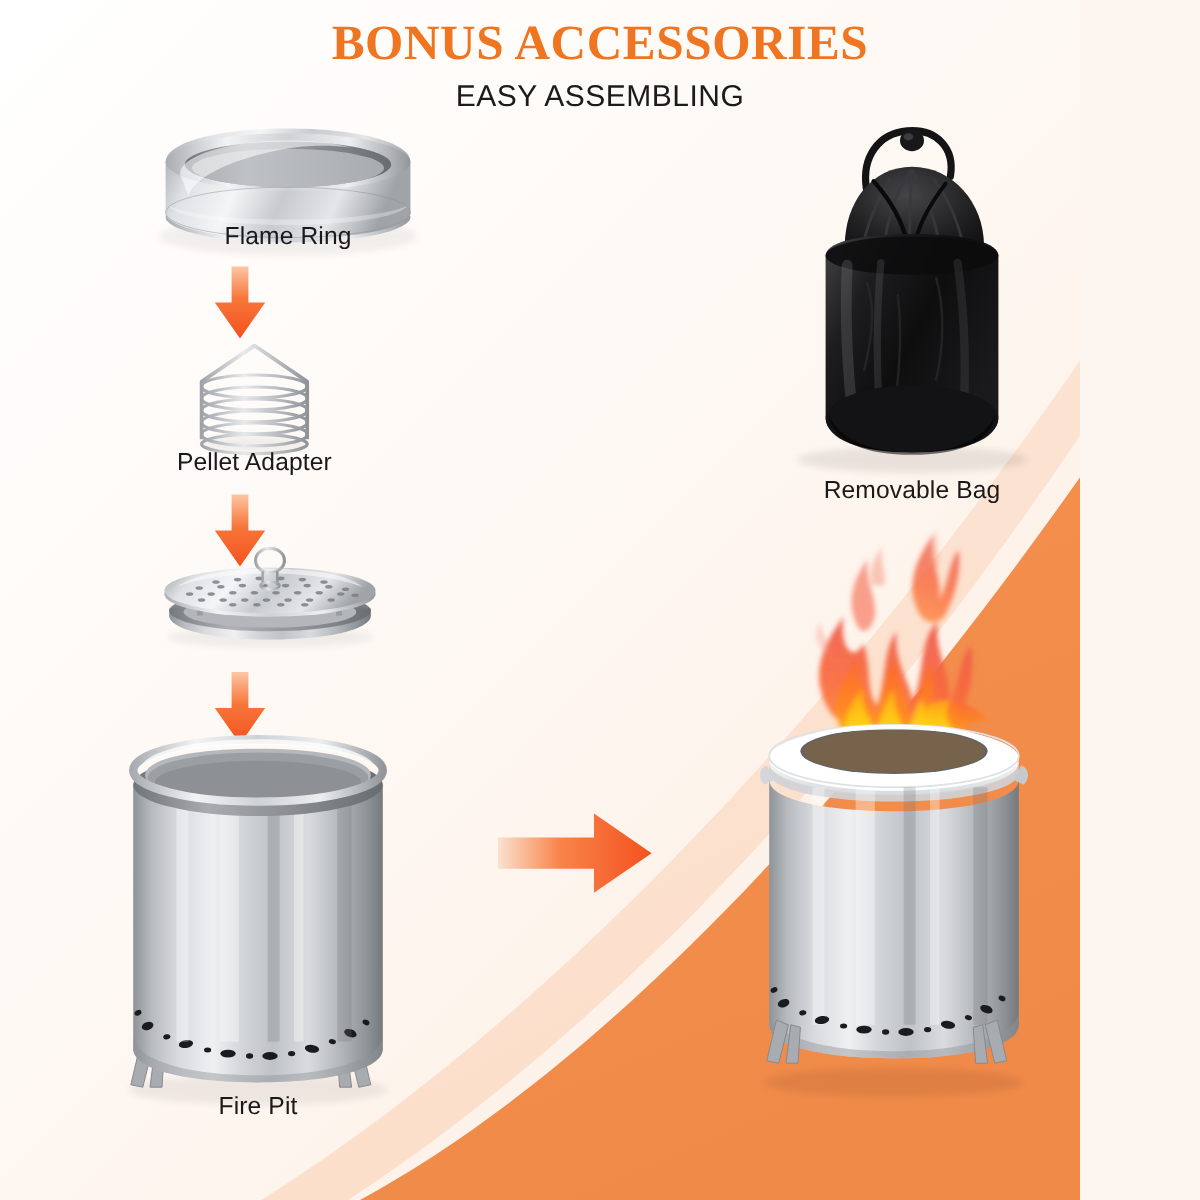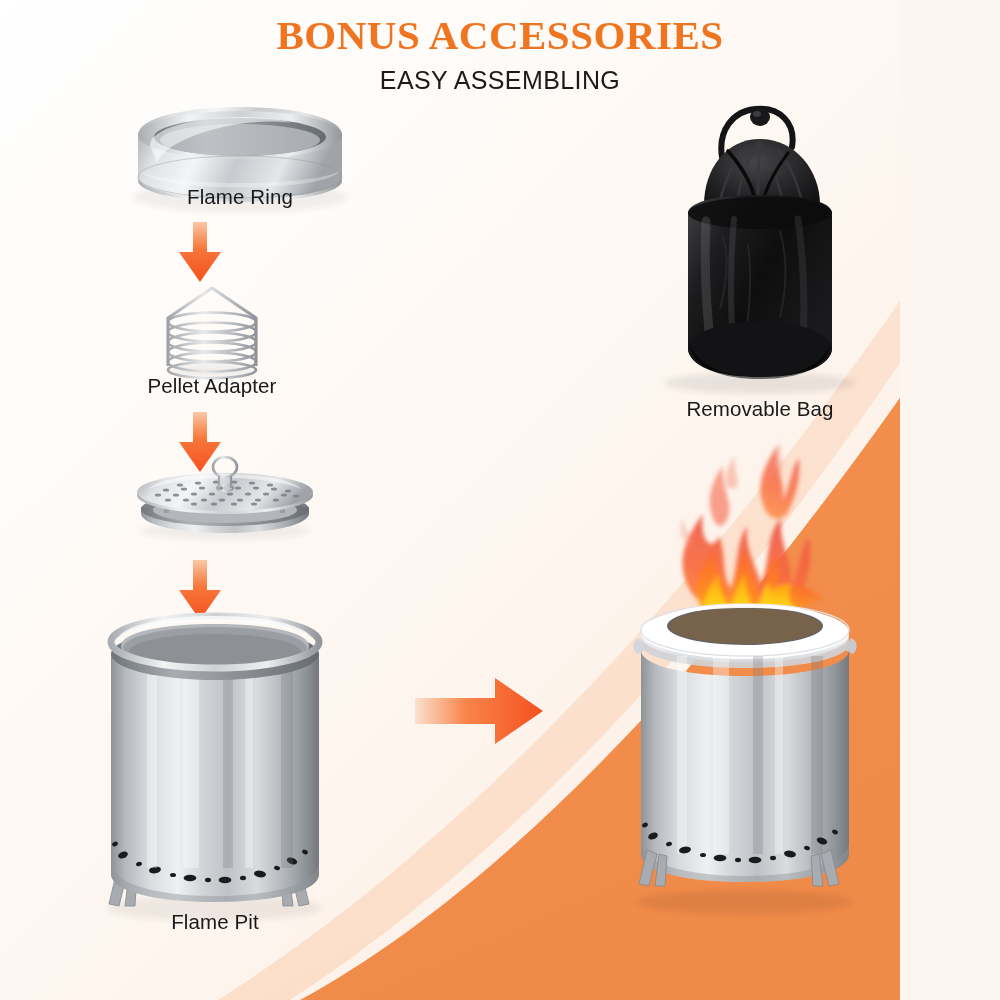--- a/index.html
+++ b/index.html
@@ -376,21 +376,21 @@
       </g>
 
       <ellipse cx="120" cy="42" rx="104" ry="26" fill="url(#gSteelInner)"></ellipse>
       <path d="M26 34 C26 20 68 12 120 12 C172 12 214 20 214 34 C214 48 172 58 120 58 C68 58 26 48 26 34 Z" fill="#b4b8bc"></path>
       <ellipse cx="120" cy="36" rx="92" ry="21" fill="#9b9fa4"></ellipse>
       <ellipse cx="120" cy="40" rx="86" ry="18" fill="#83878c" opacity="0.6"></ellipse>
 
       <ellipse cx="120" cy="30" rx="104" ry="26" fill="none" stroke="url(#gSteelRim)" stroke-width="7"></ellipse>
       <path d="M24 24 C34 12 72 4 120 4 C168 4 206 12 216 24 C196 14 160 9 120 9 C80 9 44 14 24 24 Z" fill="#ffffff" opacity="0.75"></path>
     </svg>
-    <div class="part-label" style="top:298px; left:-30px; width:300px;">Flame Pit</div>
+    <div class="part-label" style="top:298px; left:-30px; width:300px;">Fire Pit</div>
   </div>
 
   <div class="arrow-right" style="left:415px; top:672px;">
     <svg width="130" height="78" viewBox="0 0 130 78">
       <path d="M0 26 L80 26 L80 6 L128 39 L80 72 L80 52 L0 52 Z" fill="url(#gArrowH)"></path>
     </svg>
   </div>
 
   <div class="part bag-wrap" style="left:630px; top:95px; width:260px; height:300px;">
     <svg width="260" height="300" viewBox="0 0 260 300">

